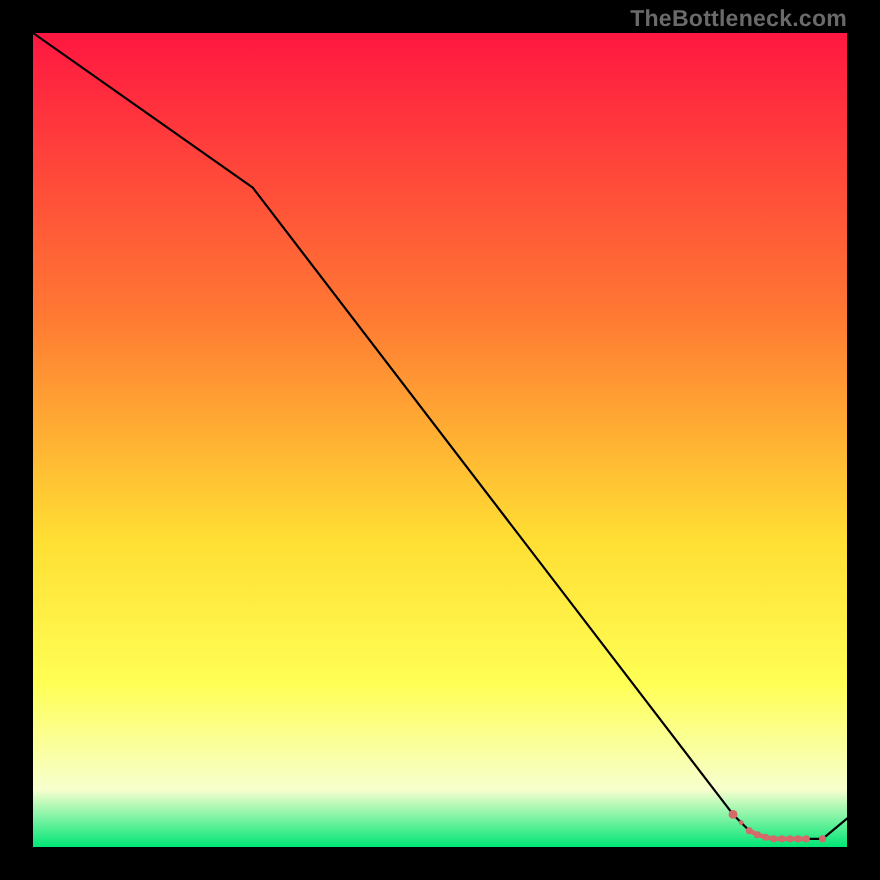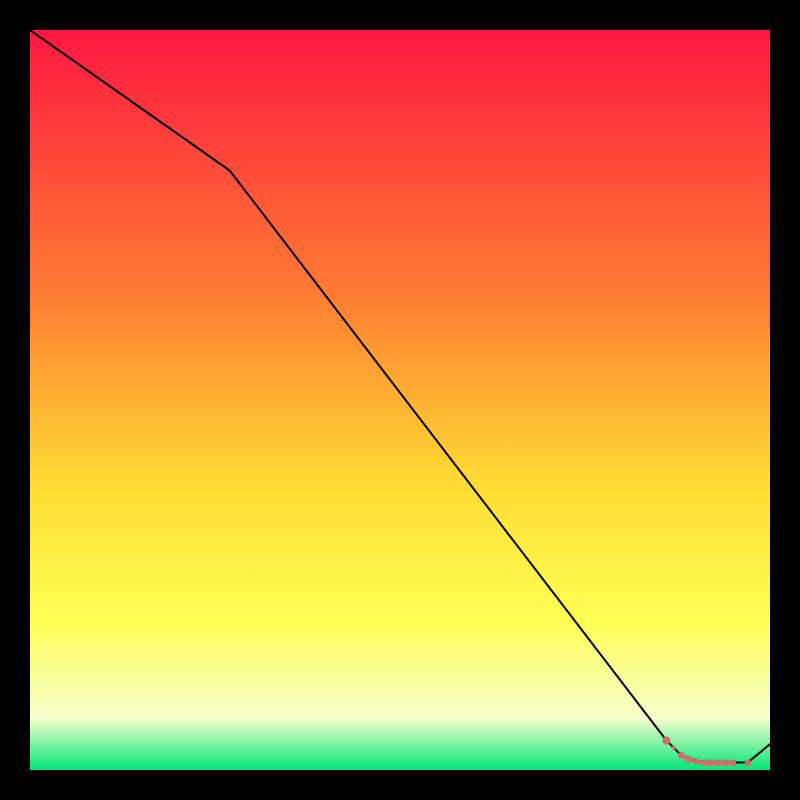--- a/index.html
+++ b/index.html
@@ -40,20 +40,21 @@
     font-size: 21px;
     font-weight: 600;
     letter-spacing: 0.2px;
   }
 </style>
 </head>
 <body>
 
 <div class="stage">
 
+  <div class="watermark">TheBottleneck.com</div>
 
   <div class="plot-area">
 
     <svg class="gradient-bg" viewBox="0 0 740 740" preserveAspectRatio="none">
       <defs>
         <linearGradient id="bg-grad" x1="0" y1="0" x2="0" y2="1">
         <stop offset="0%" stop-color="#ff1741"></stop>
             <stop offset="35%" stop-color="#ff7a33"></stop>
             <stop offset="62%" stop-color="#ffde33"></stop>
             <stop offset="80%" stop-color="#ffff55"></stop>

